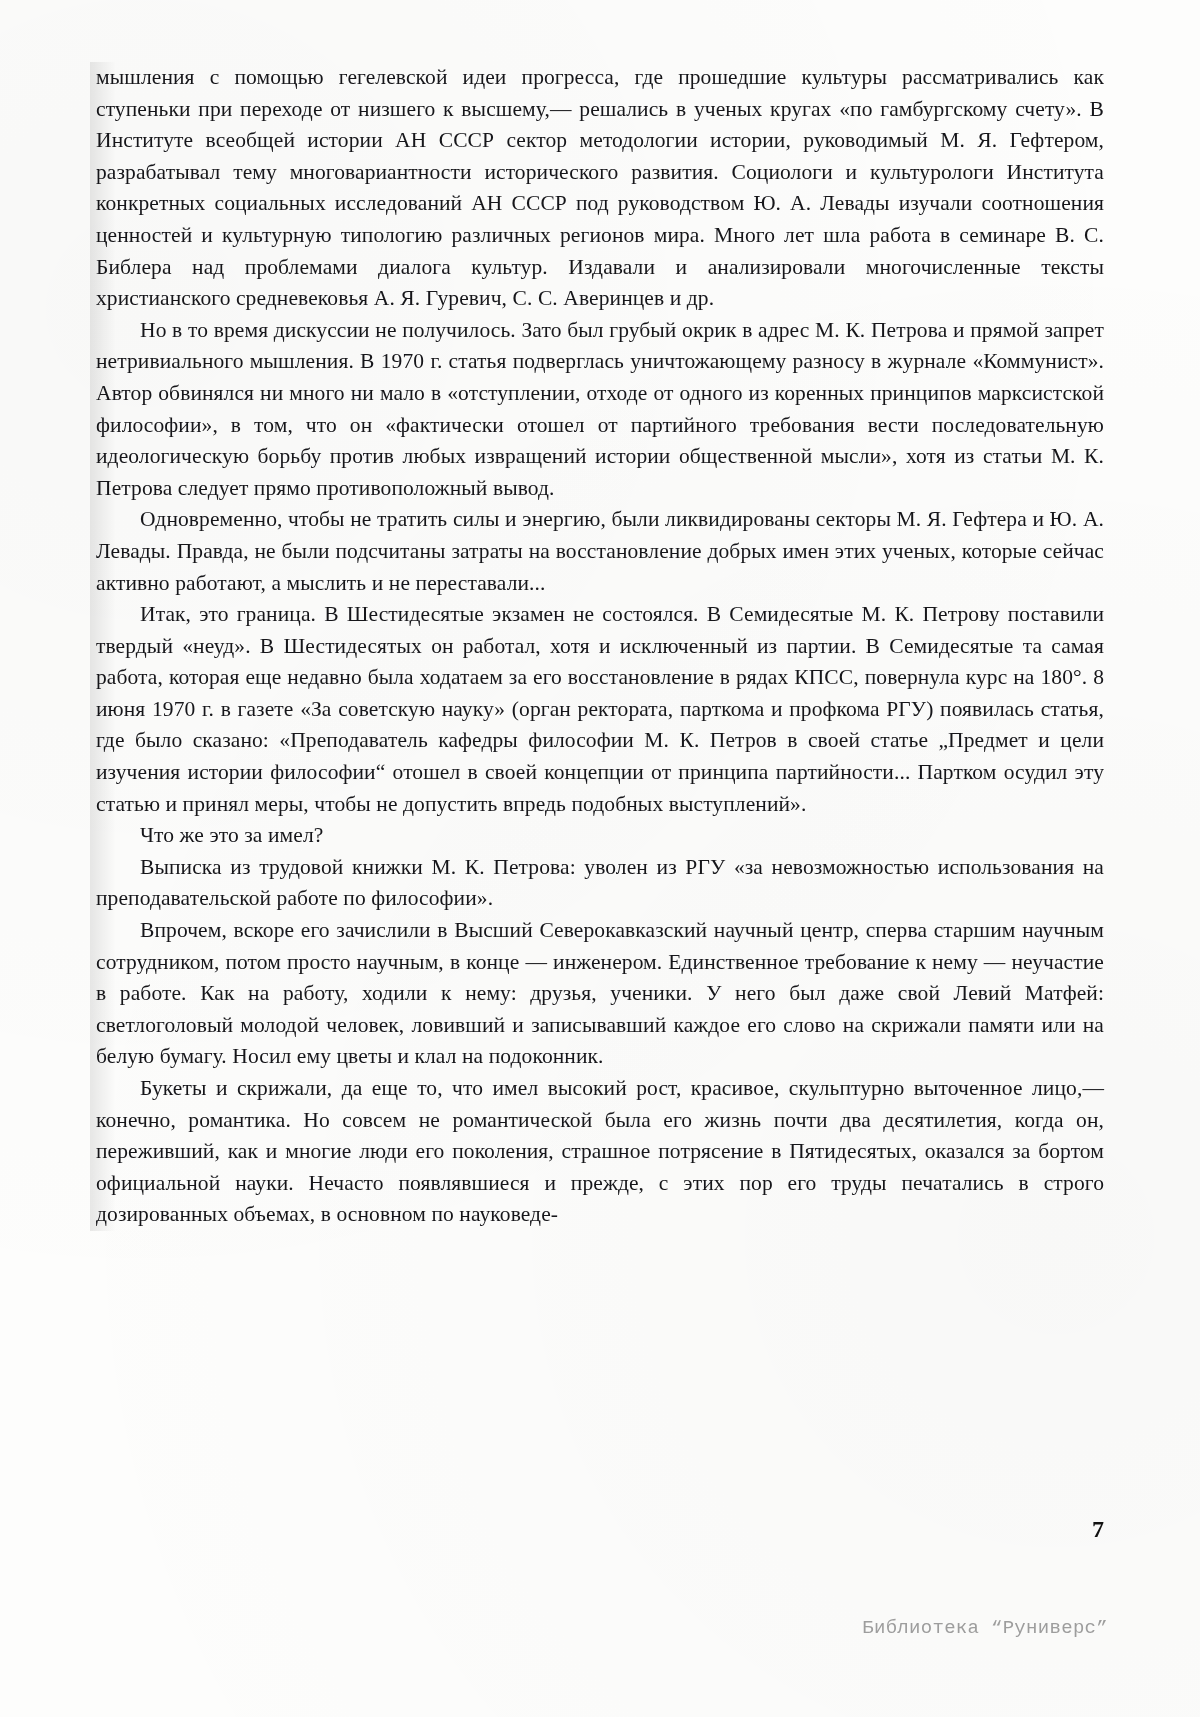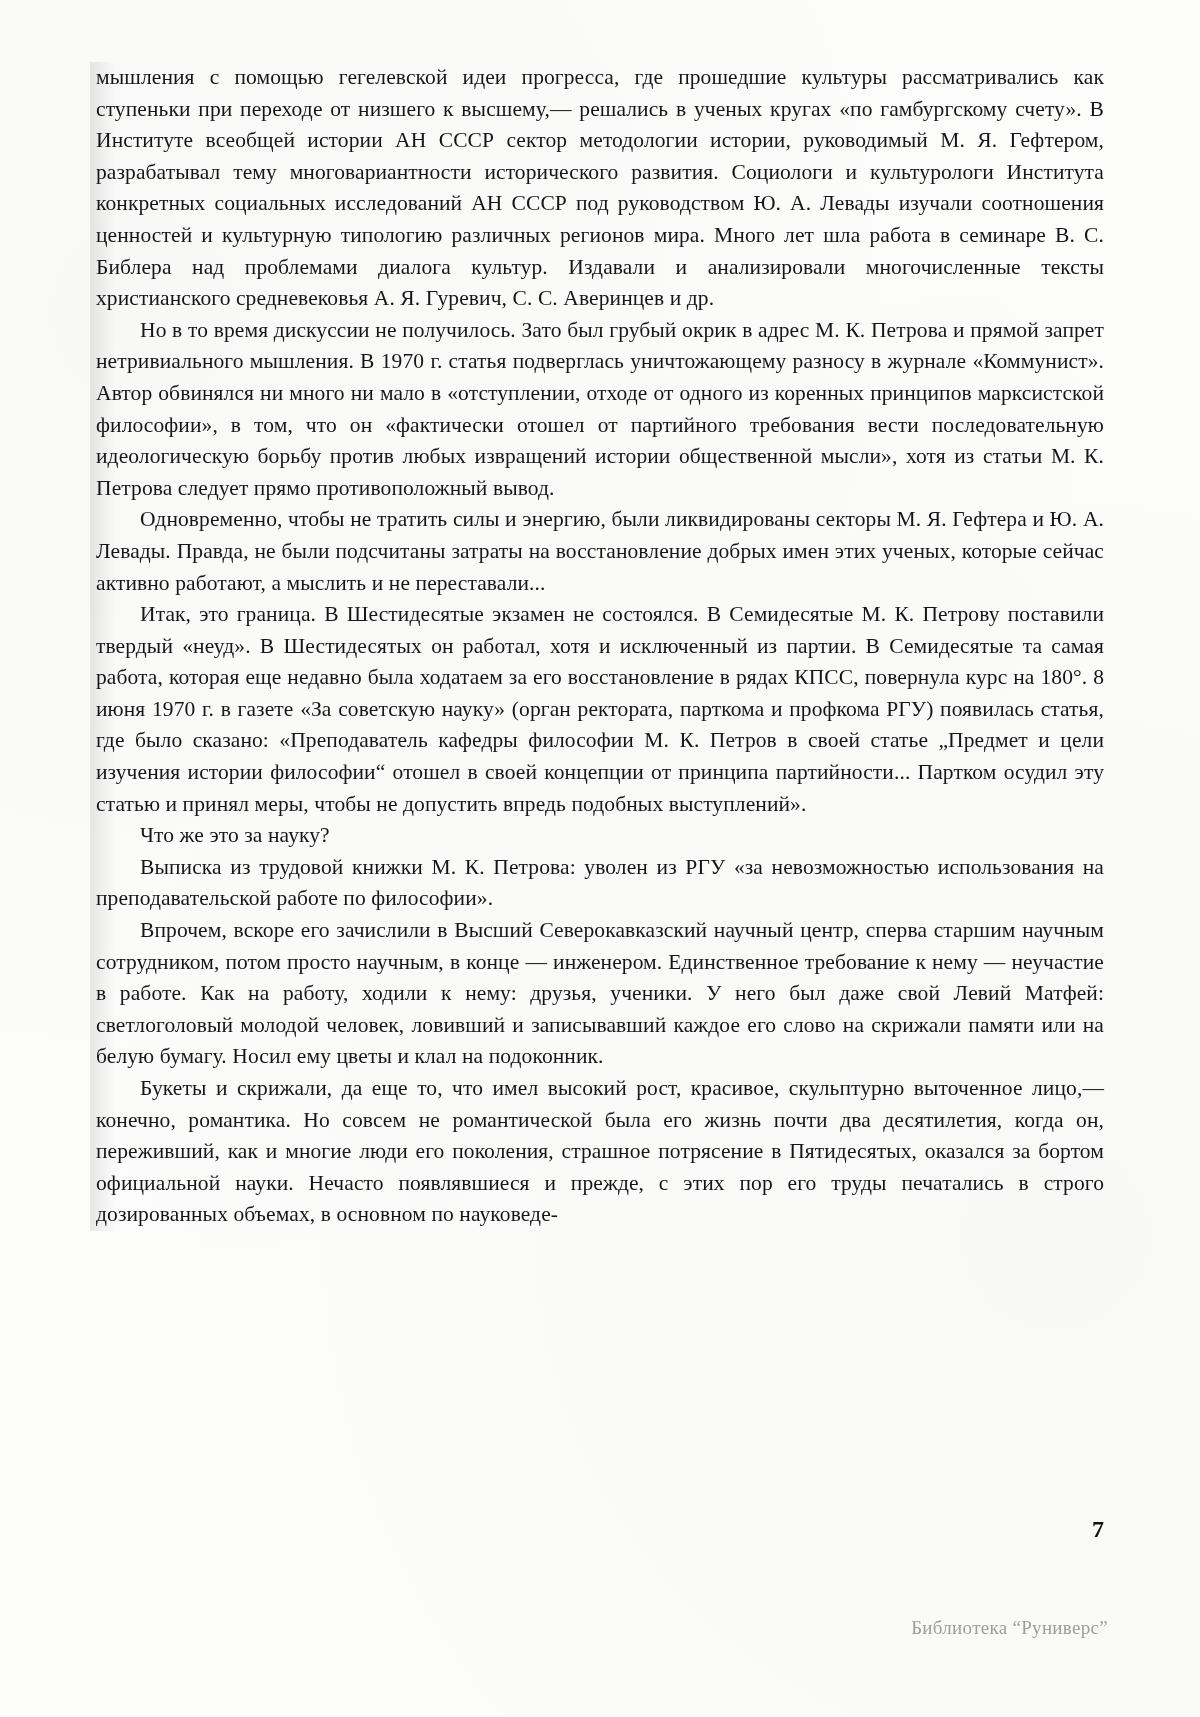--- a/index.html
+++ b/index.html
@@ -72,36 +72,36 @@
     font-weight: bold;
     font-family: "Liberation Serif", serif;
     color: #111;
   }
   .watermark {
     position: absolute;
     right: 92px;
     top: 1617px;
     font-size: 19px;
     color: #9d9d9d;
-    font-family: Liberation Serif, serif;
+    font-family: Liberation Mono, monospace;
     letter-spacing: 0.3px;
   }
 </style>
 </head>
 <body>
 
 <div class="page">
   <div class="scan-noise"></div>
 
   <div class="text-column">
     <p class="para">мышления с помощью гегелевской идеи прогресса, где прошедшие культуры рассматривались как ступеньки при переходе от низшего к высшему,— решались в ученых кругах «по гамбургскому счету». В Институте всеобщей истории АН СССР сектор методологии истории, руководимый М. Я. Гефтером, разрабатывал тему многовариантности исторического развития. Социологи и культурологи Института конкретных социальных исследований АН СССР под руководством Ю. А. Левады изучали соотношения ценностей и культурную типологию различных регионов мира. Много лет шла работа в семинаре В. С. Библера над проблемами диалога культур. Издавали и анализировали многочисленные тексты христианского средневековья А. Я. Гуревич, С. С. Аверинцев и др.</p>
     <p class="para indent">Но в то время дискуссии не получилось. Зато был грубый окрик в адрес М. К. Петрова и прямой запрет нетривиального мышления. В 1970 г. статья подверглась уничтожающему разносу в журнале «Коммунист». Автор обвинялся ни много ни мало в «отступлении, отходе от одного из коренных принципов марксистской философии», в том, что он «фактически отошел от партийного требования вести последовательную идеологическую борьбу против любых извращений истории общественной мысли», хотя из статьи М. К. Петрова следует прямо противоположный вывод.</p>
     <p class="para indent">Одновременно, чтобы не тратить силы и энергию, были ликвидированы секторы М. Я. Гефтера и Ю. А. Левады. Правда, не были подсчитаны затраты на восстановление добрых имен этих ученых, которые сейчас активно работают, а мыслить и не переставали...</p>
     <p class="para indent">Итак, это граница. В Шестидесятые экзамен не состоялся. В Семидесятые М. К. Петрову поставили твердый «неуд». В Шестидесятых он работал, хотя и исключенный из партии. В Семидесятые та самая работа, которая еще недавно была ходатаем за его восстановление в рядах КПСС, повернула курс на 180°. 8 июня 1970 г. в газете «За советскую науку» (орган ректората, парткома и профкома РГУ) появилась статья, где было сказано: «Преподаватель кафедры философии М. К. Петров в своей статье „Предмет и цели изучения истории философии“ отошел в своей концепции от принципа партийности... Партком осудил эту статью и принял меры, чтобы не допустить впредь подобных выступлений».</p>
-    <p class="para indent">Что же это за науку?</p>
+    <p class="para indent">Что же это за имел?</p>
     <p class="para indent">Выписка из трудовой книжки М. К. Петрова: уволен из РГУ «за невозможностью использования на преподавательской работе по философии».</p>
     <p class="para indent">Впрочем, вскоре его зачислили в Высший Северокавказский научный центр, сперва старшим научным сотрудником, потом просто научным, в конце — инженером. Единственное требование к нему — неучастие в работе. Как на работу, ходили к нему: друзья, ученики. У него был даже свой Левий Матфей: светлоголовый молодой человек, ловивший и записывавший каждое его слово на скрижали памяти или на белую бумагу. Носил ему цветы и клал на подоконник.</p>
     <p class="para indent">Букеты и скрижали, да еще то, что имел высокий рост, красивое, скульптурно выточенное лицо,— конечно, романтика. Но совсем не романтической была его жизнь почти два десятилетия, когда он, переживший, как и многие люди его поколения, страшное потрясение в Пятидесятых, оказался за бортом официальной науки. Нечасто появлявшиеся и прежде, с этих пор его труды печатались в строго дозированных объемах, в основном по науковеде-</p>
   </div>
 
   <div class="page-number">7</div>
   <div class="watermark">Библиотека “Руниверс”</div>
 </div>
 
 </body></html>

